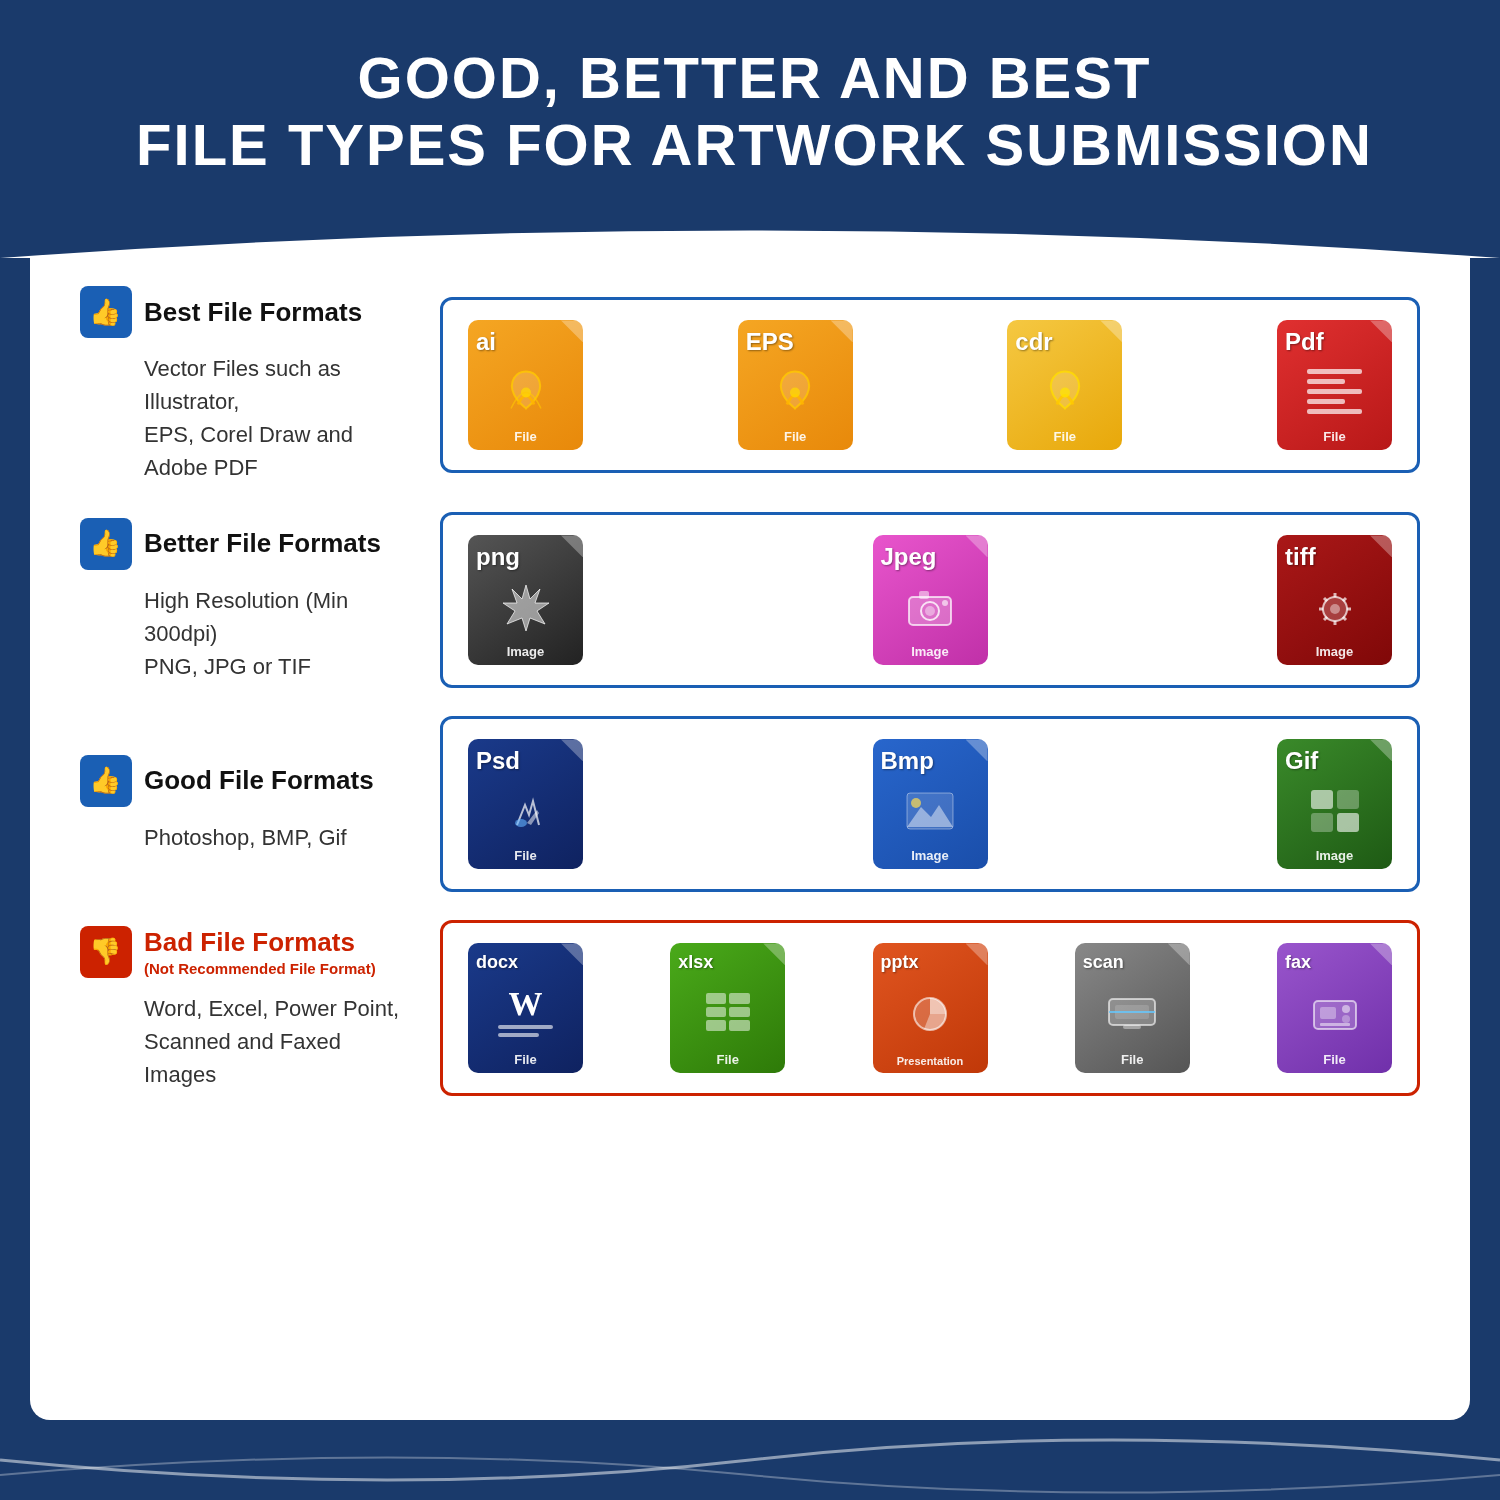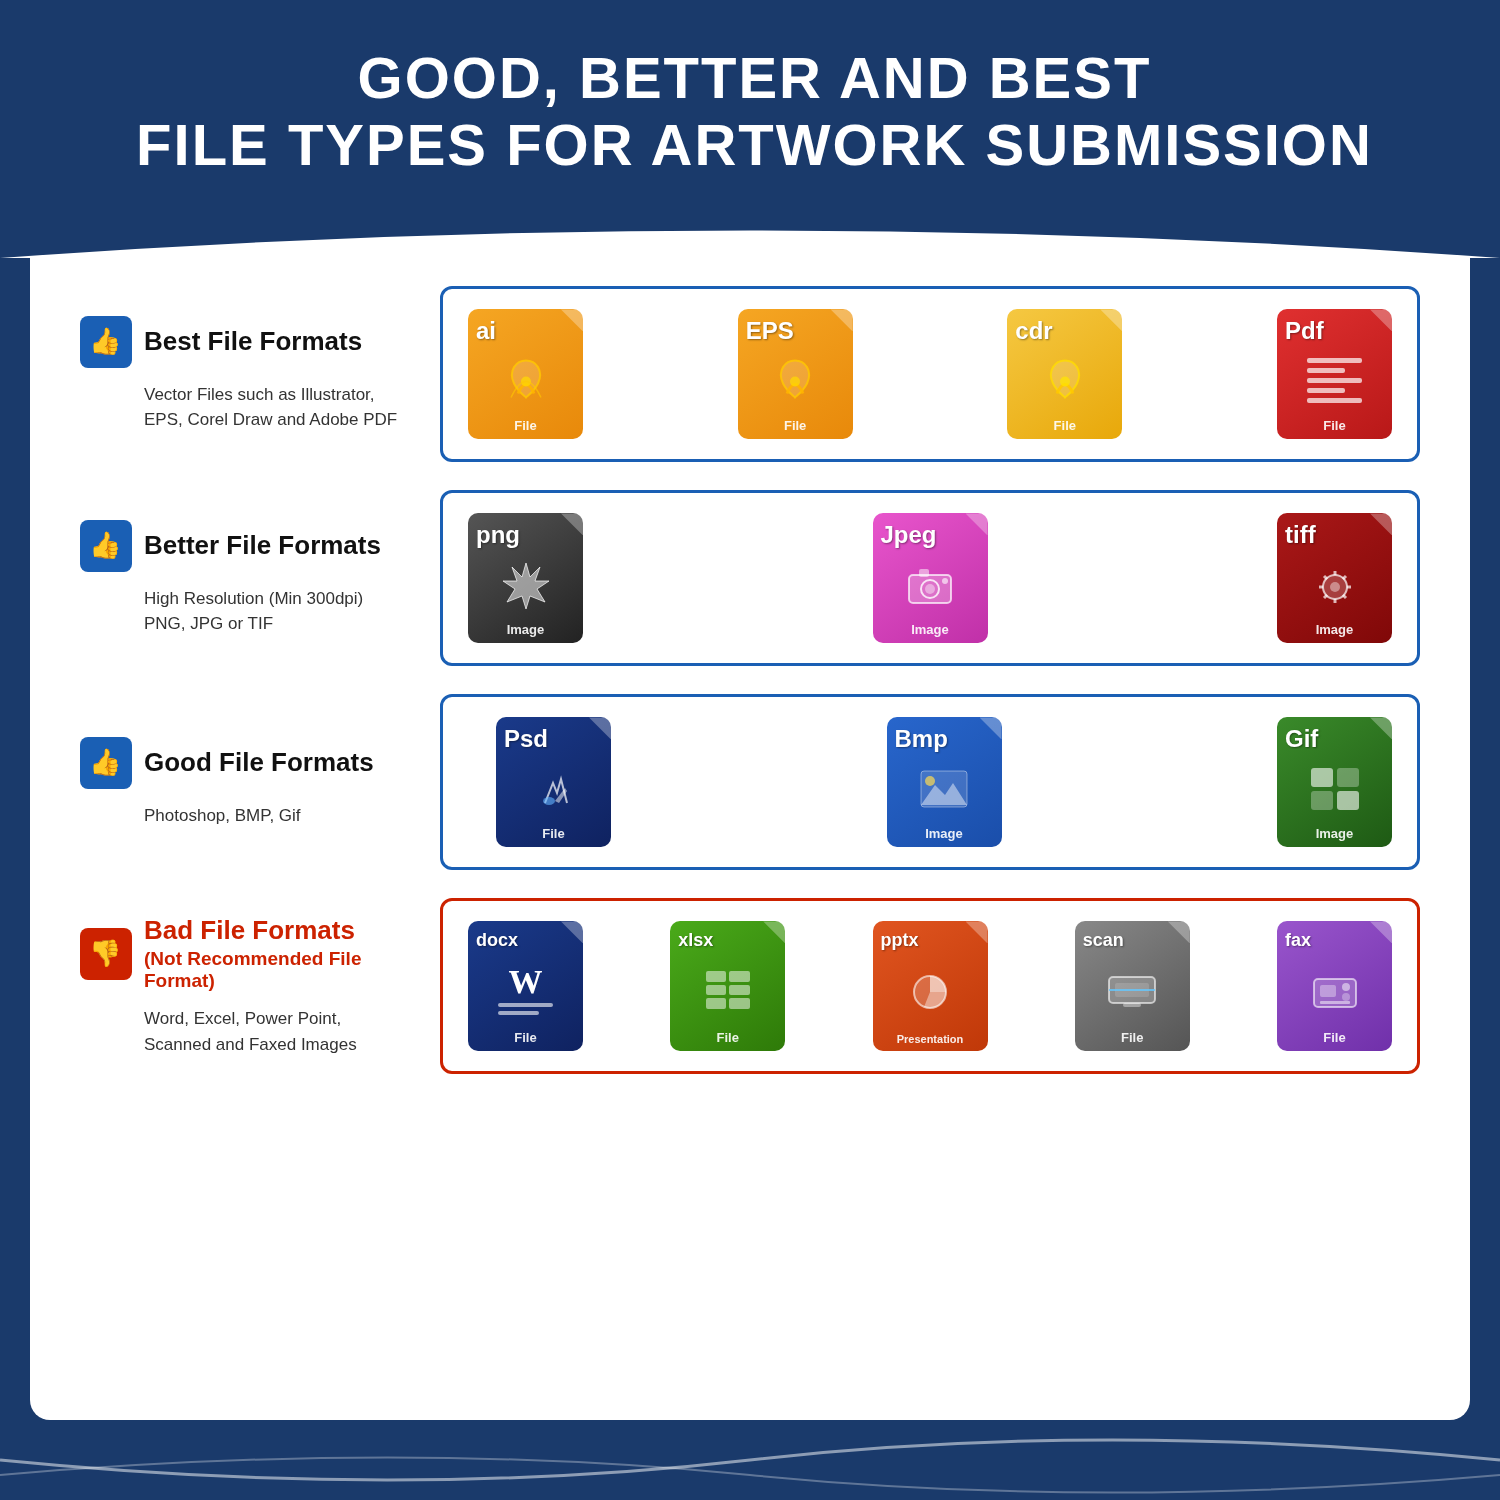--- a/index.html
+++ b/index.html
@@ -86,28 +86,28 @@
       font-size: 26px;
       font-weight: 900;
       color: #111;
     }
 
     .row-title.bad {
       color: #cc2200;
     }
 
     .row-subtitle {
-      font-size: 19px;
+      font-size: 15px;
       color: #cc2200;
       font-weight: 700;
       margin-top: 2px;
     }
 
     .row-description {
-      font-size: 17px;
+      font-size: 22px;
       color: #333;
       line-height: 1.5;
       margin-top: 4px;
       padding-left: 64px;
     }
 
     .file-icons-container {
       flex: 1;
       border: 3px solid #1a5fb4;
       border-radius: 12px;
@@ -173,21 +173,21 @@
     .file-cdr { background: linear-gradient(145deg, #f5c842, #e8a80a); }
     
     .file-pdf { background: linear-gradient(145deg, #e03030, #b81818); }
     
     .file-png { background: linear-gradient(145deg, #555, #222); }
     
     .file-jpeg { background: linear-gradient(145deg, #e855cc, #c030a8); }
     
     .file-tiff { background: linear-gradient(145deg, #aa1818, #800808); }
     
-    .file-psd { background: linear-gradient(145deg, #1a3a8a, #0f2260); margin-left: 28px; }
+    .file-psd { background: linear-gradient(145deg, #1a3a8a, #0f2260); }
     
     .file-bmp { background: linear-gradient(145deg, #2866cc, #1a4eaa); }
     
     .file-gif { background: linear-gradient(145deg, #3a8a2a, #1e5a14); }
     
     .file-docx { background: linear-gradient(145deg, #1a3a8a, #0f2260); }
     
     .file-xlsx { background: linear-gradient(145deg, #4aaa1a, #2e7a08); }
     
     .file-pptx { background: linear-gradient(145deg, #e05520, #c03808); }

